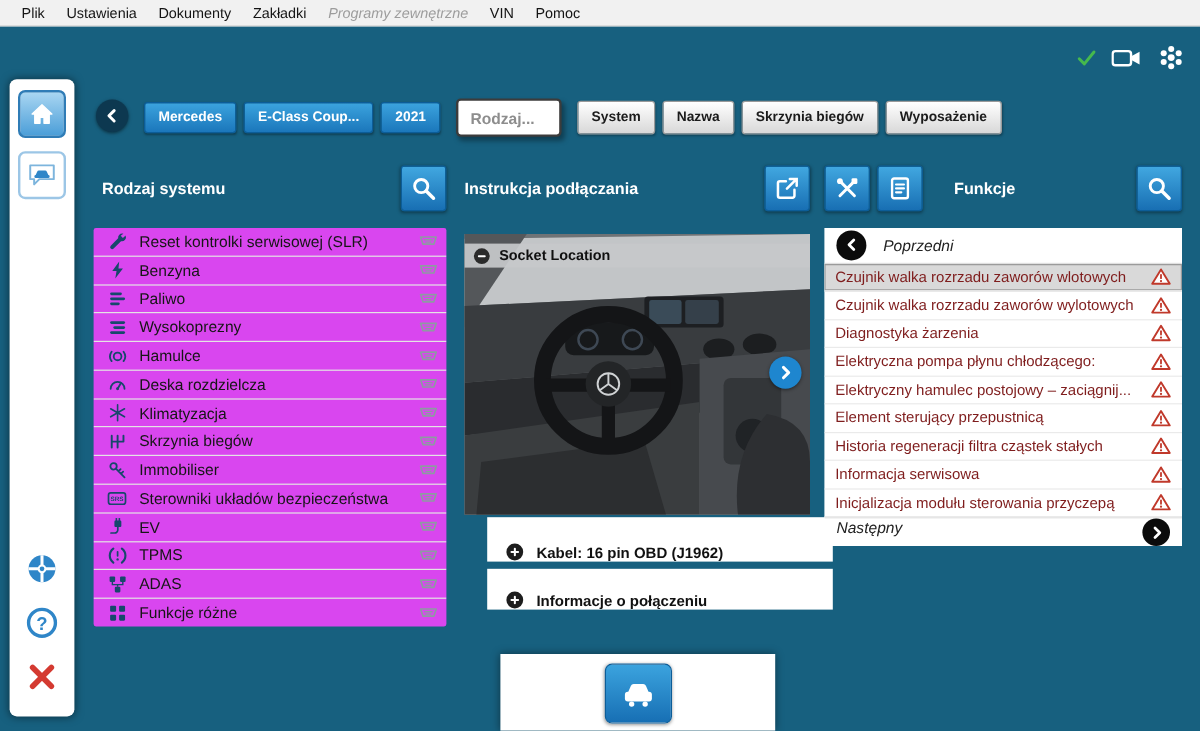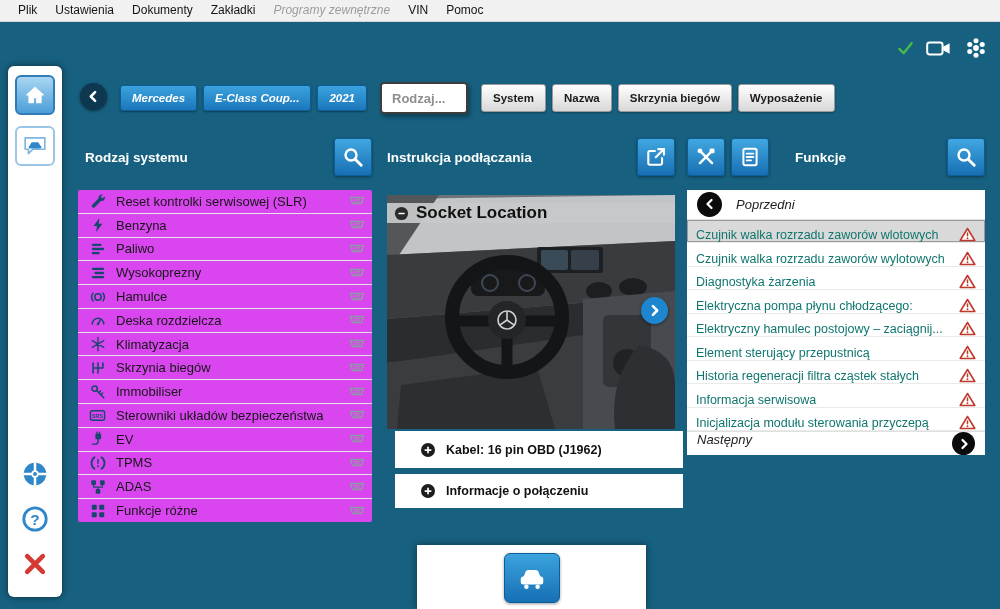--- a/index.html
+++ b/index.html
@@ -3,21 +3,21 @@
 <meta charset="utf-8">
 <style>
   * { box-sizing: border-box; }
   html,body { margin:0; padding:0; }
   body {
     width:1000px; height:609px; position:relative; overflow:hidden;
     background:#17607f; font-family:"Liberation Sans", sans-serif;
   }
   
   .menubar{position:absolute;left:0;top:0;width:100%;height:22px;background:#f1f1f1;
-    border-bottom:1px solid #d6d6d6;display:flex;padding-left:9px;
+    border-bottom:1px solid #d6d6d6;display:flex;align-items:center;padding-left:9px;
     font-size:12px;color:#141414;}
   .menu-item{padding:3px 9px;cursor:default;}
   .menu-item.disabled{color:#9c9c9c;font-style:italic;}
   
   .top-icons{position:absolute;top:36px;right:12px;display:flex;align-items:center;gap:12px;}
   
   .sidebar{position:absolute;left:8px;top:66px;width:54px;height:531px;background:#fff;
     border-radius:6px;box-shadow:0 0 7px rgba(0,0,0,.5);display:flex;flex-direction:column;
     align-items:center;padding:9px 0 8px;}
   .sbtn{width:40px;height:40px;border-radius:6px;display:flex;align-items:center;
@@ -26,21 +26,21 @@
   .sbtn.carchat{background:#fff;border:2px solid #9cc6e6;}
   .sbtn.flat{margin-bottom:5px;}
   .spacer{flex:1;}
   
   .backbtn{position:absolute;left:80px;top:83px;width:27px;height:27px;border-radius:50%;
     background:#0d3850;display:flex;align-items:center;justify-content:center;
     box-shadow:0 1px 3px rgba(0,0,0,.5);cursor:pointer;}
   .toprow{position:absolute;left:120px;top:82px;display:flex;align-items:center;gap:6px;}
   .bbtn{background:linear-gradient(#3ba3de,#1b77bb);border:1px solid #0c5d98;border-radius:3px;
     color:#fff;font-weight:bold;font-size:11.5px;padding:6px 11px;
-    box-shadow:0 1px 2px rgba(0,0,0,.35);cursor:pointer;white-space:nowrap;font-style:italic;}
+    box-shadow:0 1px 2px rgba(0,0,0,.35);cursor:pointer;white-space:nowrap;}
   .type-field{min-width:88px;height:32px;background:#fff;border:2px solid #3c3c3c;border-radius:4px;
     color:#8d8d8d;font-size:13px;font-weight:bold;display:flex;align-items:center;padding-left:10px;
     margin:0 7px;box-shadow:2px 3px 4px rgba(0,0,0,.35);cursor:text;}
   .fbtn{background:linear-gradient(#ffffff,#d8d8d8);border:1px solid #9a9a9a;border-radius:3px;
     color:#1b1b1b;font-weight:bold;font-size:11.5px;padding:7px 11px;
     box-shadow:0 1px 2px rgba(0,0,0,.3);cursor:pointer;white-space:nowrap;}
   
   .phead{position:absolute;top:138px;height:38px;display:flex;align-items:center;}
   #lhead{left:78px;width:294px;justify-content:space-between;gap:20px;}
   #mhead{left:387px;width:288px;justify-content:space-between;}
@@ -57,38 +57,38 @@
   .syspanel{position:absolute;left:78px;top:190px;width:294px;height:332px;background:#d946ef;
     border-radius:2px;display:flex;flex-direction:column;overflow:hidden;}
   .lrow{flex:1;display:flex;align-items:center;padding:0 7px;border-bottom:1px solid #e4e4e4;
     font-size:13px;color:#161616;cursor:pointer;}
   .lrow:last-child{border-bottom:none;}
   .licon{width:25px;display:flex;justify-content:center;margin-right:6px;color:#17486b;flex:none;}
   .conn{margin-left:auto;color:#8e9aa2;display:flex;flex:none;}
   
   .photo{position:absolute;left:387px;top:195px;width:288px;height:234px;overflow:hidden;background:#6f7376;}
   .socketbar{position:absolute;left:0;top:8px;right:0;height:20px;background:rgba(198,200,202,.93);
-    display:flex;align-items:center;gap:7px;padding:0 7px;font-size:17px;font-weight:bold;
+    display:flex;align-items:center;gap:7px;padding:0 7px;font-size:12px;font-weight:bold;
     color:#101010;cursor:pointer;}
   .photonext{position:absolute;right:7px;top:102px;width:27px;height:27px;border-radius:50%;
     background:#1e86cf;display:flex;align-items:center;justify-content:center;
     box-shadow:0 1px 3px rgba(0,0,0,.45);cursor:pointer;}
-  .barrow{position:absolute;left:395px;width:288px;background:#fff;display:flex;align-items:center;
-    gap:10px;padding:0 25px;font-weight:bold;font-size:12.5px;color:#111;cursor:pointer;}
+  .barrow{position:absolute;left:406px;width:288px;background:#fff;display:flex;align-items:flex-end;
+    gap:10px;padding:0 15px;font-weight:bold;font-size:12.5px;color:#111;cursor:pointer;}
   #cablebar{top:431px;height:37px;}
   #infobar{top:474px;height:34px;}
   
   .funcpanel{position:absolute;left:687px;top:190px;width:298px;height:265px;background:#fff;
     display:flex;flex-direction:column;overflow:hidden;}
   .prevrow{height:42px;display:flex;align-items:center;gap:14px;padding:0 10px;
     border-bottom:1px solid #e0e0e0;font-style:italic;font-size:13px;color:#222;cursor:pointer;}
   .circ{width:25px;height:25px;border-radius:50%;background:#0b0b0b;display:flex;align-items:center;
     justify-content:center;flex:none;cursor:pointer;}
-  .rrow{height:23.5px;min-height:23.5px;display:flex;align-items:flex-end;padding:0 9px;
-    border-bottom:1px solid #eaeaea;font-size:12.5px;color:#0f766e;cursor:pointer;}
+  .rrow{height:23.5px;min-height:23.5px;display:flex;align-items:center;padding:0 9px;
+    border-bottom:1px solid #eaeaea;font-size:12.5px;color:#7f1d1d;cursor:pointer;}
   .rrow.sel{background:#d9d9d9;box-shadow:inset 0 0 0 1px #9b9b9b;}
   .rrow .warn{margin-left:auto;display:flex;flex:none;}
   .nextrow{margin-top:auto;height:32px;display:flex;padding:0 10px;
     font-style:italic;font-size:13px;color:#222;border-top:1px solid #e0e0e0;cursor:pointer;}
   .nextrow .circ{margin-left:auto;width:23px;height:23px;}
   
   .bottombox{position:absolute;left:417px;top:545px;width:229px;height:64px;background:#fff;
     box-shadow:0 0 7px rgba(0,0,0,.45);display:flex;justify-content:center;
     align-items:flex-start;padding-top:8px;}
   .carbtn{width:56px;height:50px;background:linear-gradient(#3ba3de,#176fb4);border:1px solid #0c5d98;

